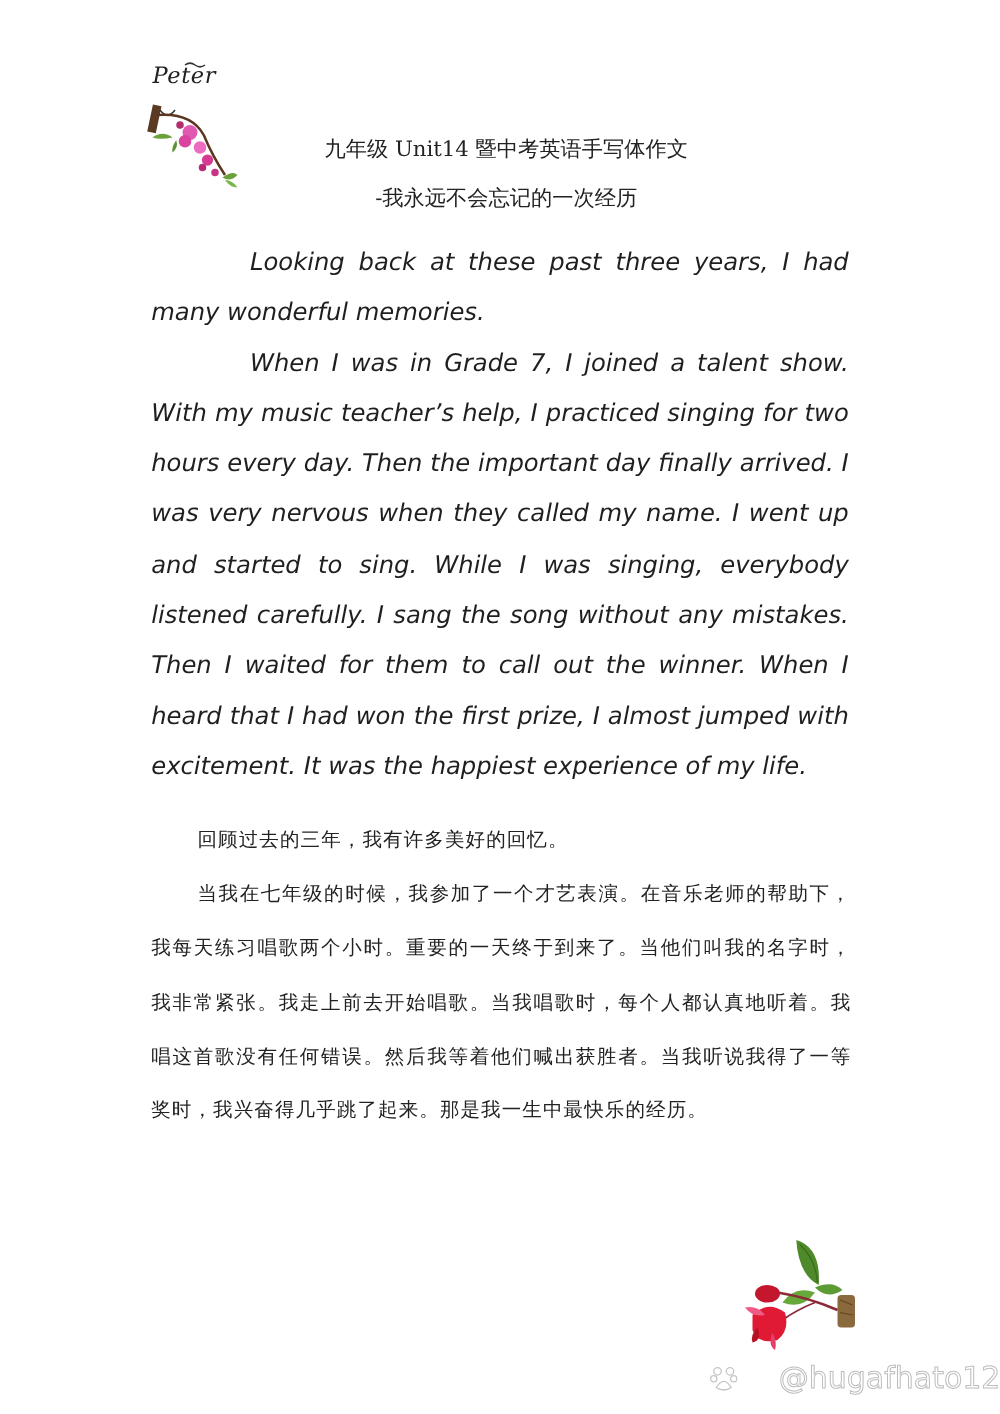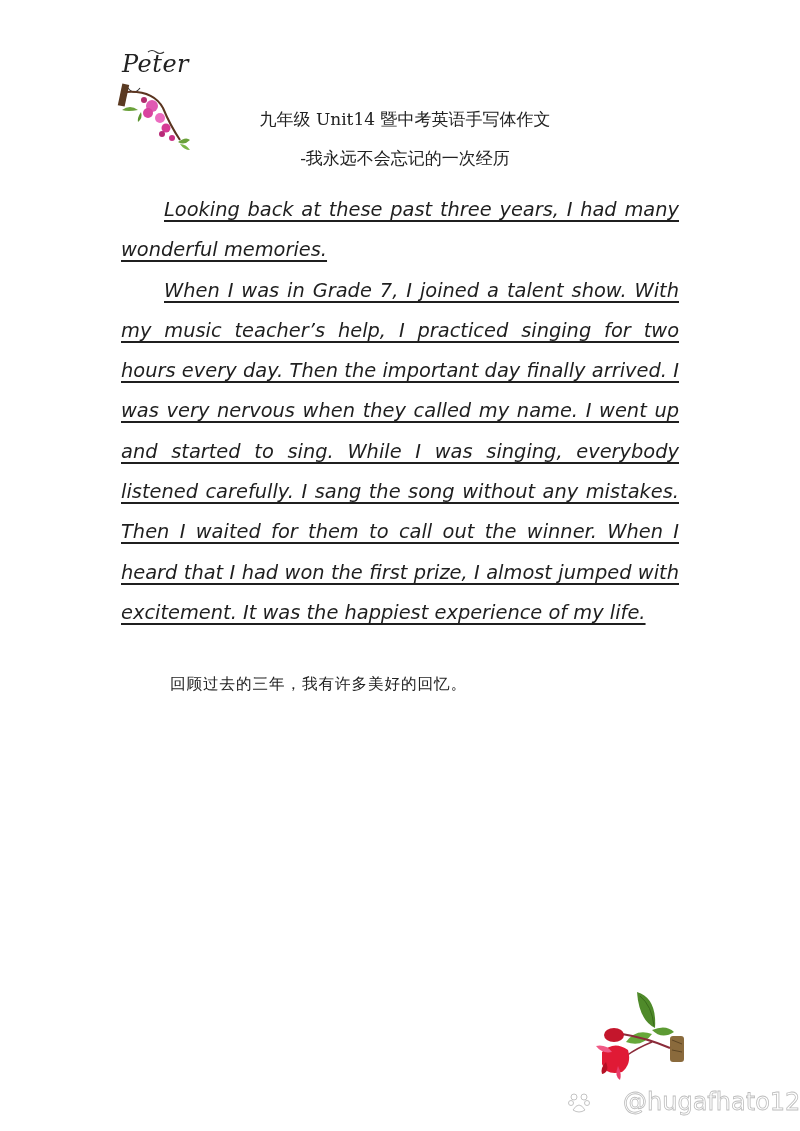--- a/index.html
+++ b/index.html
@@ -1,27 +1,27 @@
 <!DOCTYPE html>
 <html><head>
 <meta charset="utf-8">
 <style>
   html, body { margin: 0; padding: 0; background: #ffffff; }
   body { width: 800px; height: 1131px; position: relative; overflow: hidden; font-family: "DejaVu Serif", serif; color: #1a1a1a; }
   .logo { position: absolute; left: 108px; top: 40px; width: 90px; height: 115px; }
-  .logo-text { position: absolute; left: 14px; top: 10px; font-family: "DejaVu Serif", serif; font-style: italic; font-size: 24px; color: #222; letter-spacing: 0.5px; }
+  .logo-text { position: absolute; left: 14px; top: 10px; font-family: "DejaVu Serif", serif; font-style: italic; font-size: 18px; color: #222; letter-spacing: 0.5px; }
   .logo svg { position: absolute; left: 0; top: 0; }
   .title { position: absolute; left: 0; width: 800px; text-align: center; font-family: "DejaVu Serif", serif; font-size: 17px; color: #222; }
   .title1 { top: 108px; left: 5px; }
   .title2 { top: 147px; left: 5px; }
   .en { position: absolute; left: 121px; width: 558px; top: 190px; font-family: "DejaVu Sans", sans-serif; font-style: italic; font-size: 19.4px; line-height: 40.3px; color: #1f1f1f; text-align: justify; }
   .en p { margin: 0; text-indent: 43px; }
-  .en span { text-decoration: underline; text-decoration-thickness: 1.5px; text-underline-offset: 4px; }
+  .en span { text-decoration-thickness: 1.5px; text-underline-offset: 4px; margin-left: 36px; }
   .zh { position: absolute; left: 121px; width: 560px; top: 651px; font-family: "DejaVu Serif", serif; font-size: 15.6px; line-height: 43.2px; color: #222; text-align: justify; letter-spacing: 0.9px; }
-  .zh p { margin: 12px; text-indent: 37px; }
+  .zh p { margin: 0; text-indent: 37px; }
   .flower { position: absolute; left: 592px; top: 990px; width: 100px; height: 90px; }
   .watermark { position: absolute; left: 568px; top: 1087px; width: 225px; height: 32px; }
   .wm-text { position: absolute; font-family: "DejaVu Sans", sans-serif; font-size: 24px; color: transparent; -webkit-text-stroke: 0.8px #bdbdbd; white-space: nowrap; }
   .wm-a { left: 26px; top: 0; }
   .wm-b { left: 55px; top: 1px; }
   .paw { position: absolute; left: 0; top: 4px; }
 </style>
 </head>
 <body>
 
@@ -49,20 +49,21 @@
 <div class="title title1">九年级 Unit14 暨中考英语手写体作文</div>
 <div class="title title2">-我永远不会忘记的一次经历</div>
 
 <div class="en">
   <p><span>Looking back at these past three years, I had many wonderful memories.</span></p>
   <p><span>When I was in Grade 7, I joined a talent show. With my music teacher’s help, I practiced singing for two hours every day. Then the important day finally arrived. I was very nervous when they called my name. I went up and started to sing. While I was singing, everybody listened carefully. I sang the song without any mistakes. Then I waited for them to call out the winner. When I heard that I had won the first prize, I almost jumped with excitement. It was the happiest experience of my life.</span></p>
 </div>
 
 <div class="zh">
   <p>回顾过去的三年，我有许多美好的回忆。</p>
+  <p>当我在七年级的时候，我参加了一个才艺表演。在音乐老师的帮助下，我每天练习唱歌两个小时。重要的一天终于到来了。当他们叫我的名字时，我非常紧张。我走上前去开始唱歌。当我唱歌时，每个人都认真地听着。我唱这首歌没有任何错误。然后我等着他们喊出获胜者。当我听说我得了一等奖时，我兴奋得几乎跳了起来。那是我一生中最快乐的经历。</p>
 </div>
 
 <div class="flower">
   <svg width="100" height="90">
     <path d="M45 2 q20 6 18 36 q-16 -8 -18 -36z" fill="#4f8a2a"></path>
     <path d="M48 6 q12 10 14 30" stroke="#3a6b1c" stroke-width="1" fill="none"></path>
     <path d="M60 40 q14 -6 22 2 q-12 8 -22 -2z" fill="#5c9a33"></path>
     <path d="M34 52 q10 -14 26 -8 q-10 14 -26 8z" fill="#67a83a"></path>
     <rect x="78" y="46" width="14" height="26" rx="3" fill="#8a6a3c"></rect>
     <path d="M80 50 l10 4 M80 60 l10 2" stroke="#5e4624" stroke-width="1"></path>

